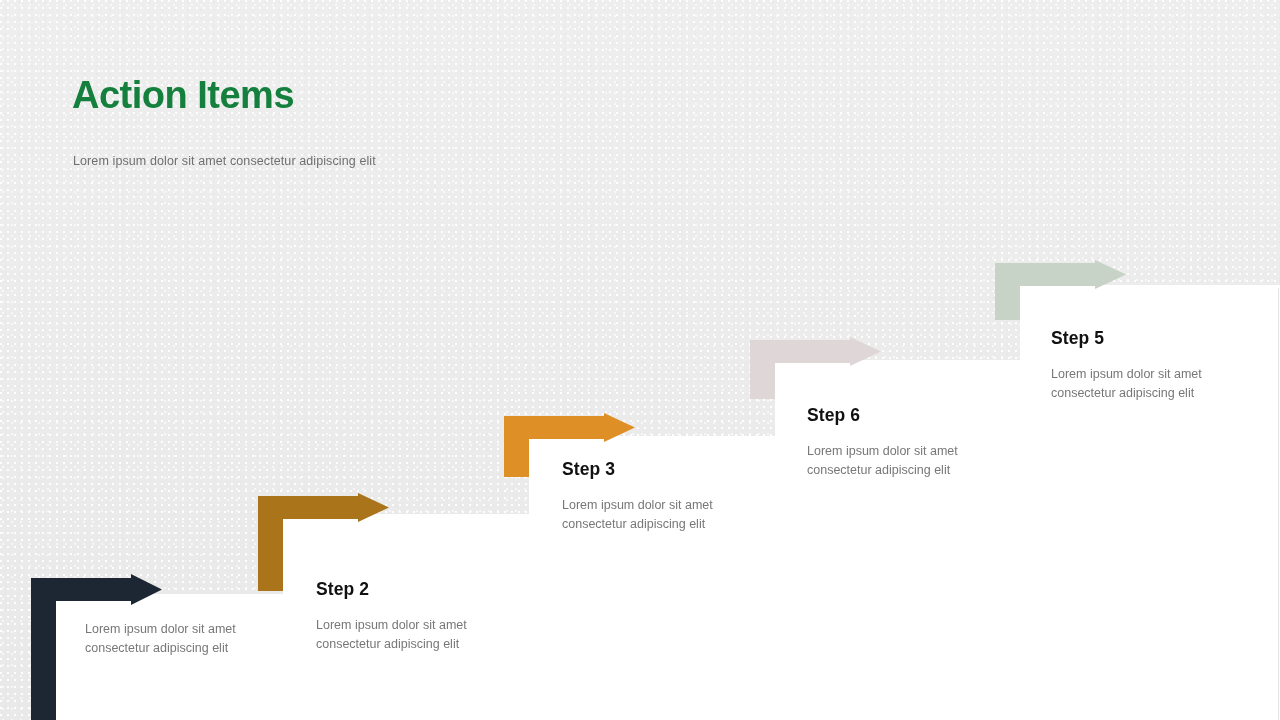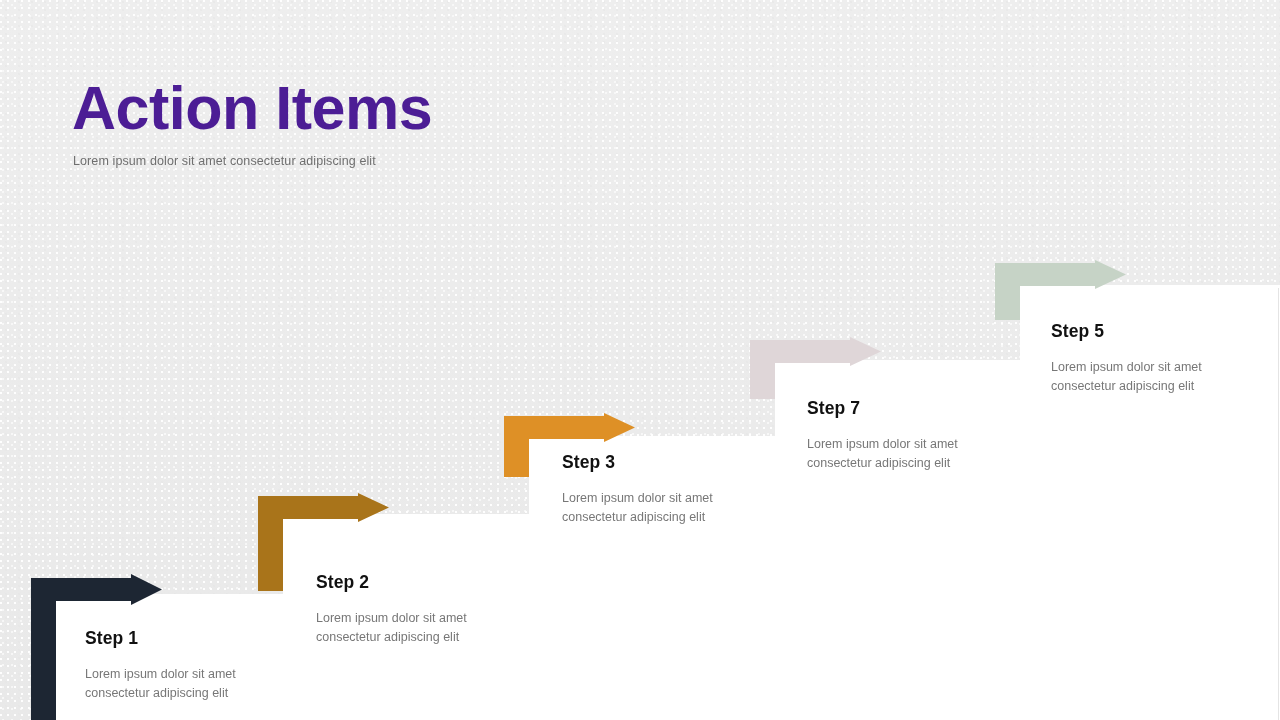--- a/index.html
+++ b/index.html
@@ -39,24 +39,24 @@
   .white-step {
     position: absolute;
     background: #ffffff;
   }
 
   
   #page-title {
     position: absolute;
     left: 72px;
     top: 76px;
-    font-size: 61px;
+    font-size: 38px;
     font-weight: bold;
     letter-spacing: -0.5px;
-    color: #4c1d95;
+    color: #15803d;
     line-height: 1.05;
     white-space: nowrap;
   }
   #page-subtitle {
     position: absolute;
     left: 73px;
     top: 154px;
     font-size: 12.5px;
     color: #6f6f6f;
     letter-spacing: 0.1px;
@@ -71,21 +71,21 @@
   .arrow svg { display: block; }
 
   
   .step-text { position: absolute; }
   .step-title {
     font-size: 17.5px;
     font-weight: bold;
     color: #111111;
     letter-spacing: 0.1px;
     white-space: nowrap;
-    margin: 8px 0 16px 0;
+    margin: 15px 0 16px 0;
   }
   .step-desc {
     font-size: 12.5px;
     color: #777777;
     line-height: 1.55;
     width: 185px;
     margin: 0;
   }
 
   
@@ -122,21 +122,21 @@
     <div class="step-title">Step 5</div>
     <div class="step-desc">Lorem ipsum dolor sit amet consectetur adipiscing elit</div>
   </div>
 
   <div class="arrow" style="left:750px; top:337px; width:132px; height:62px;">
     <svg width="132" height="62" viewBox="0 0 132 62">
       <path d="M0,3 L100,3 L100,0 L131,14.5 L100,29 L100,26 L25,26 L25,62 L0,62 Z" fill="#dfd6d8"></path>
     </svg>
   </div>
   <div class="step-text" style="left:807px; top:390px;">
-    <div class="step-title">Step 7</div>
+    <div class="step-title">Step 6</div>
     <div class="step-desc">Lorem ipsum dolor sit amet consectetur adipiscing elit</div>
   </div>
 
   <div class="arrow" style="left:504px; top:413px; width:132px; height:64px;">
     <svg width="132" height="64" viewBox="0 0 132 64">
       <path d="M0,3 L100,3 L100,0 L131,14.5 L100,29 L100,26 L25,26 L25,64 L0,64 Z" fill="#de9026"></path>
     </svg>
   </div>
   <div class="step-text" style="left:562px; top:444px;">
     <div class="step-title">Step 3</div>
@@ -152,20 +152,19 @@
     <div class="step-title">Step 2</div>
     <div class="step-desc">Lorem ipsum dolor sit amet consectetur adipiscing elit</div>
   </div>
 
   <div class="arrow" style="left:31px; top:574px; width:132px; height:146px;">
     <svg width="132" height="146" viewBox="0 0 132 146">
       <path d="M0,4 L100,4 L100,0 L131,15.5 L100,31 L100,27 L25,27 L25,146 L0,146 Z" fill="#1d2633"></path>
     </svg>
   </div>
   <div class="step-text" style="left:85px; top:620px;">
-    <div class="step-title">Step 1</div>
     <div class="step-desc">Lorem ipsum dolor sit amet consectetur adipiscing elit</div>
   </div>
 
   <div id="page-title">Action Items</div>
   <div id="page-subtitle">Lorem ipsum dolor sit amet consectetur adipiscing elit</div>
 
 </div>
 
 </body></html>

